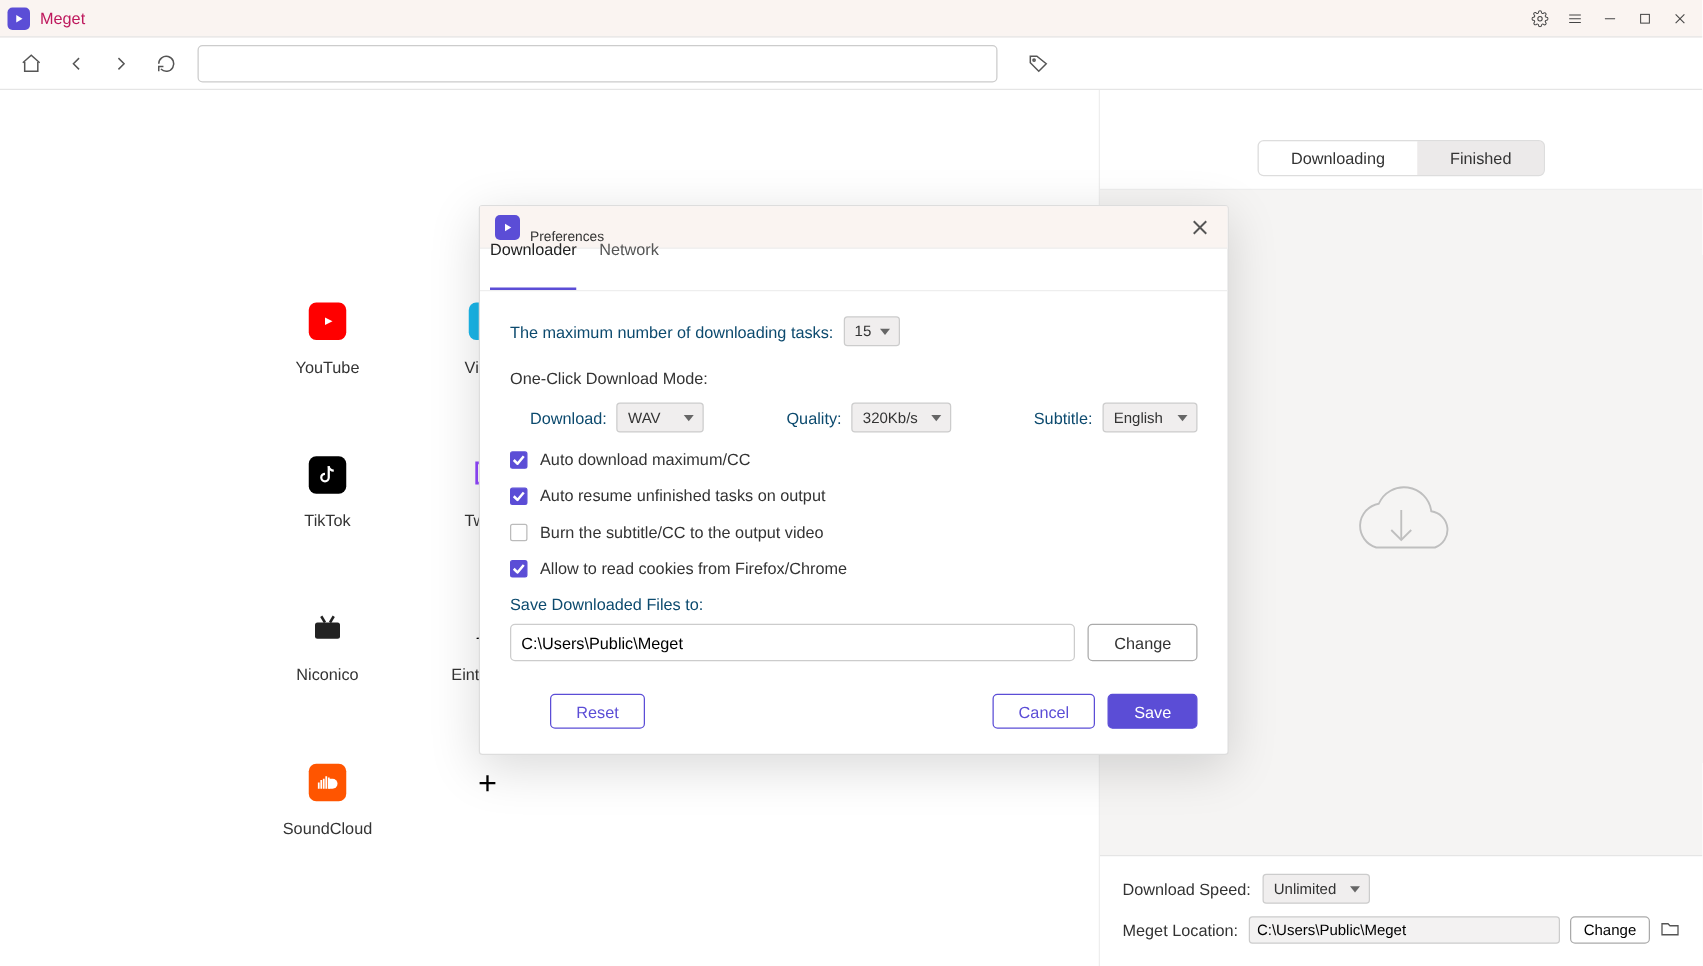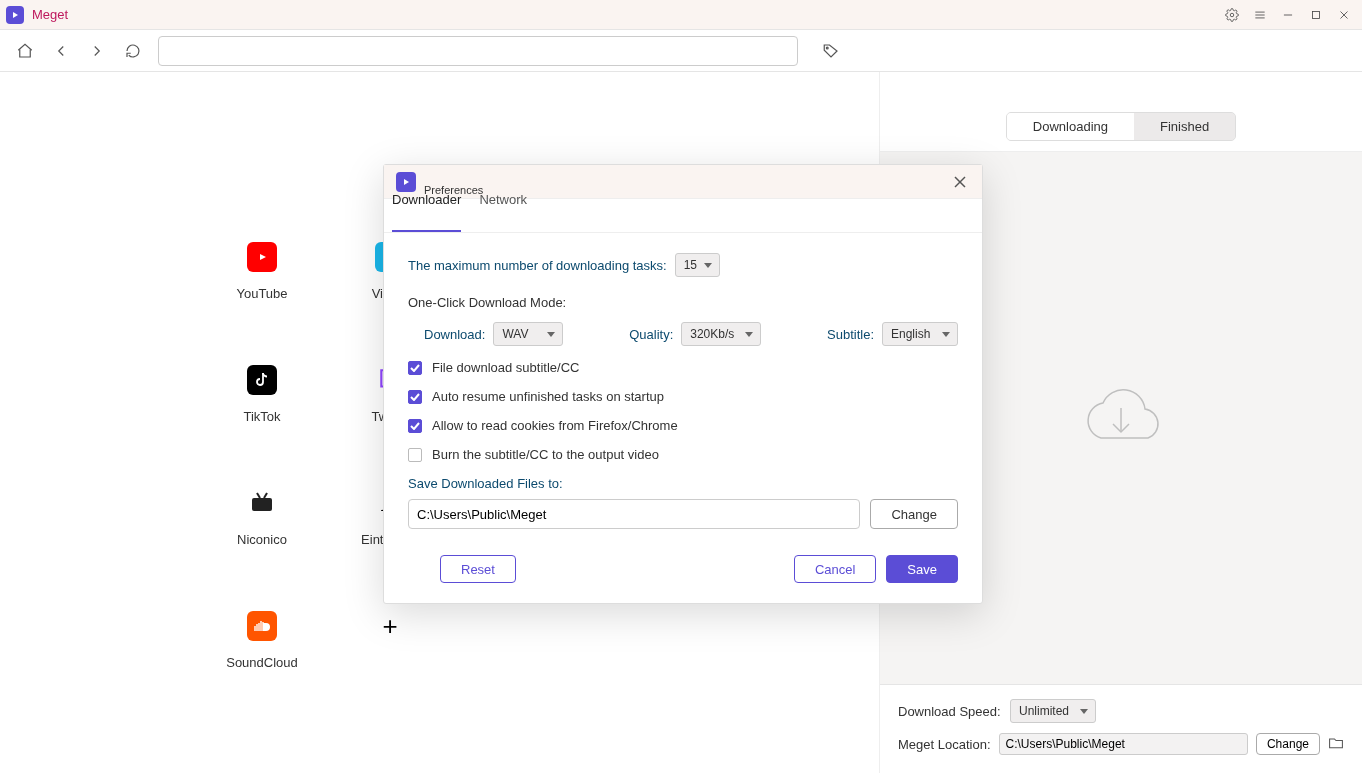--- a/index.html
+++ b/index.html
@@ -469,42 +469,42 @@
         </div>
       </div>
     </div>
 
     <div class="checkbox-row">
       <div class="checkbox checked">
         <svg viewBox="0 0 10 8">
             <path d="M1 4l3 3 5-6"></path>
           </svg>
       </div>
-      <span>File download subtitle/CC</span>
+      <span>Auto download maximum/CC</span>
     </div>
     <div class="checkbox-row">
       <div class="checkbox checked">
         <svg viewBox="0 0 10 8">
             <path d="M1 4l3 3 5-6"></path>
           </svg>
       </div>
-      <span>Auto resume unfinished tasks on startup</span>
+      <span>Auto resume unfinished tasks on output</span>
+    </div>
+    <div class="checkbox-row">
+      <div class="checkbox unchecked"></div>
+      <span>Burn the subtitle/CC to the output video</span>
     </div>
     <div class="checkbox-row">
       <div class="checkbox checked">
         <svg viewBox="0 0 10 8">
             <path d="M1 4l3 3 5-6"></path>
           </svg>
       </div>
       <span>Allow to read cookies from Firefox/Chrome</span>
     </div>
-    <div class="checkbox-row">
-      <div class="checkbox unchecked"></div>
-      <span>Burn the subtitle/CC to the output video</span>
-    </div>
 
     <div class="save-row">
       <div class="label-sm">Save Downloaded Files to:</div>
       <div class="save-path-row">
         <input class="save-path-input" value="C:\Users\Public\Meget" style="">
         <button class="btn btn-outline-default" style="height:30px">Change</button>
       </div>
     </div>
 
     <div class="modal-footer">

